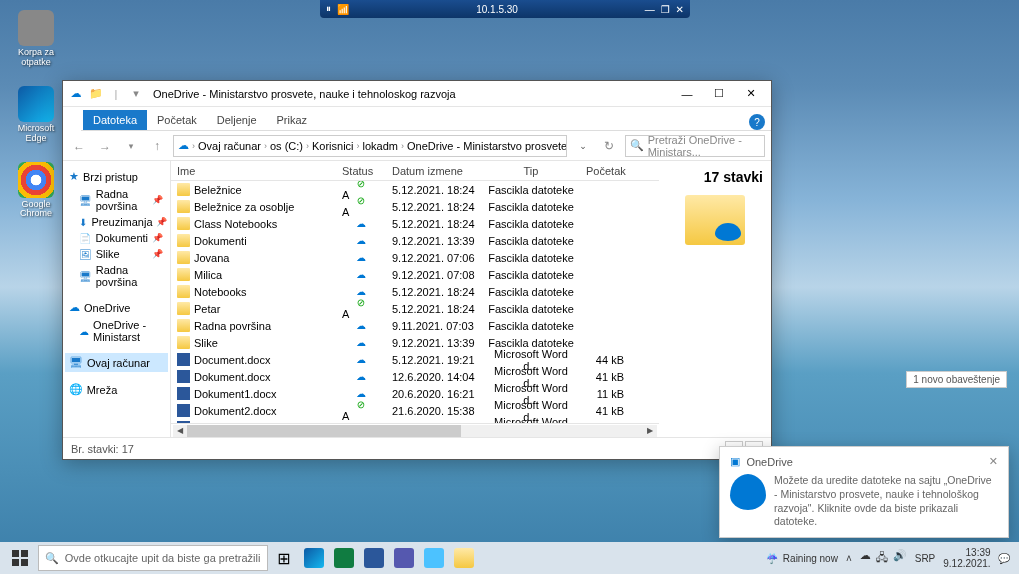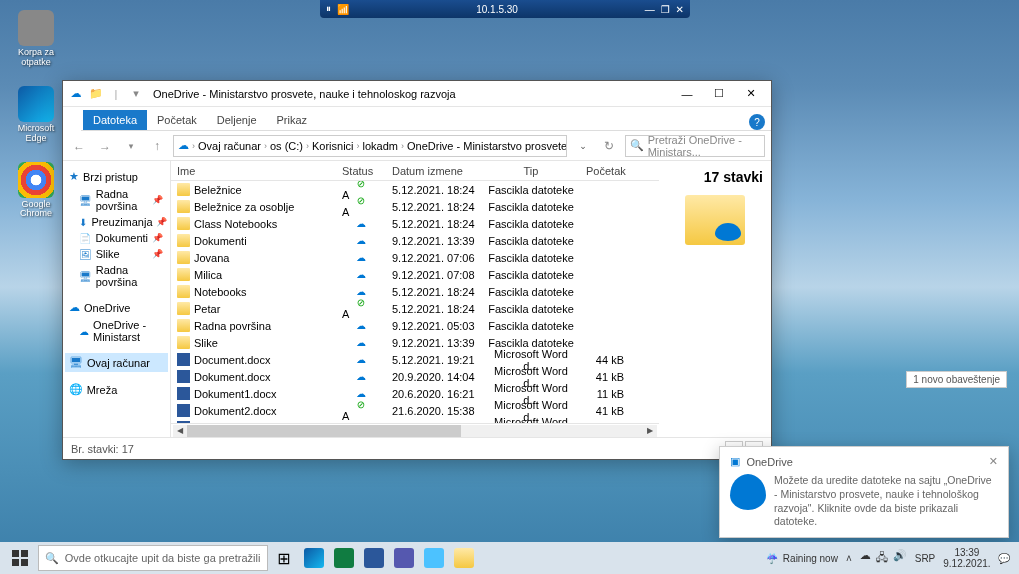--- a/index.html
+++ b/index.html
@@ -86,21 +86,21 @@
 .toastbadge { position: absolute; right: 12px; bottom: 186px; background: #fff; border: 1px solid #ccc; font-size: 10px; padding: 2px 6px; color: #555; }
 
 .taskbar { position: absolute; bottom: 0; left: 0; right: 0; height: 32px; background: #d9e3ec; display: flex; align-items: center; padding: 0 4px; gap: 2px; }
 .start { width: 32px; height: 28px; display: flex; align-items: center; justify-content: center; cursor: pointer; }
 .start svg { width: 16px; height: 16px; }
 .search { display: flex; align-items: center; background: #fff; height: 26px; width: 230px; border: 1px solid #bbb; padding: 0 6px; gap: 6px; font-size: 11px; color: #666; }
 .tbic { width: 28px; height: 28px; display: flex; align-items: center; justify-content: center; cursor: pointer; }
 .tbic .ic { width: 20px; height: 20px; border-radius: 3px; }
 .tray { margin-left: auto; display: flex; align-items: center; gap: 8px; font-size: 10px; color: #333; padding-right: 4px; }
 .tray .weather { display: flex; align-items: center; gap: 4px; cursor: pointer; }
-.tray .clock { text-align: center; line-height: 1.1; cursor: pointer; }
+.tray .clock { text-align: right; line-height: 1.1; cursor: pointer; }
 .tray .sys { display: flex; gap: 5px; font-size: 11px; }
 .tray .sys span { cursor: pointer; }
 </style>
 </head>
 <body>
 
 <div class="desktop">
 
   <div class="topbar">
     <div class="ctr">
@@ -338,21 +338,21 @@
        <div class="col c-size"></div>
      </div>
             <div class="row">
        <div class="col c-name">
                 <div class="fic folder-ic"></div>
                 <span>Radna površina</span>
               </div>
        <div class="col c-status">
                 <span class="status-ic st-cloud">☁</span>
               </div>
-       <div class="col c-date">9.12.2021. 05:03</div>
+       <div class="col c-date">9.11.2021. 07:03</div>
        <div class="col c-type">Fascikla datoteke</div>
        <div class="col c-size"></div>
      </div>
             <div class="row">
        <div class="col c-name">
                 <div class="fic folder-ic"></div>
                 <span>Slike</span>
               </div>
        <div class="col c-status">
                 <span class="status-ic st-cloud">☁</span>
@@ -374,21 +374,21 @@
        <div class="col c-size">44 kB</div>
      </div>
             <div class="row">
        <div class="col c-name">
                 <div class="fic docx-ic"></div>
                 <span>Dokument.docx</span>
               </div>
        <div class="col c-status">
                 <span class="status-ic st-cloud">☁</span>
               </div>
-       <div class="col c-date">20.9.2020. 14:04</div>
+       <div class="col c-date">12.6.2020. 14:04</div>
        <div class="col c-type">Microsoft Word d...</div>
        <div class="col c-size">41 kB</div>
      </div>
             <div class="row">
        <div class="col c-name">
                 <div class="fic docx-ic"></div>
                 <span>Dokument1.docx</span>
               </div>
        <div class="col c-status">
                 <span class="status-ic st-cloud">☁</span>

